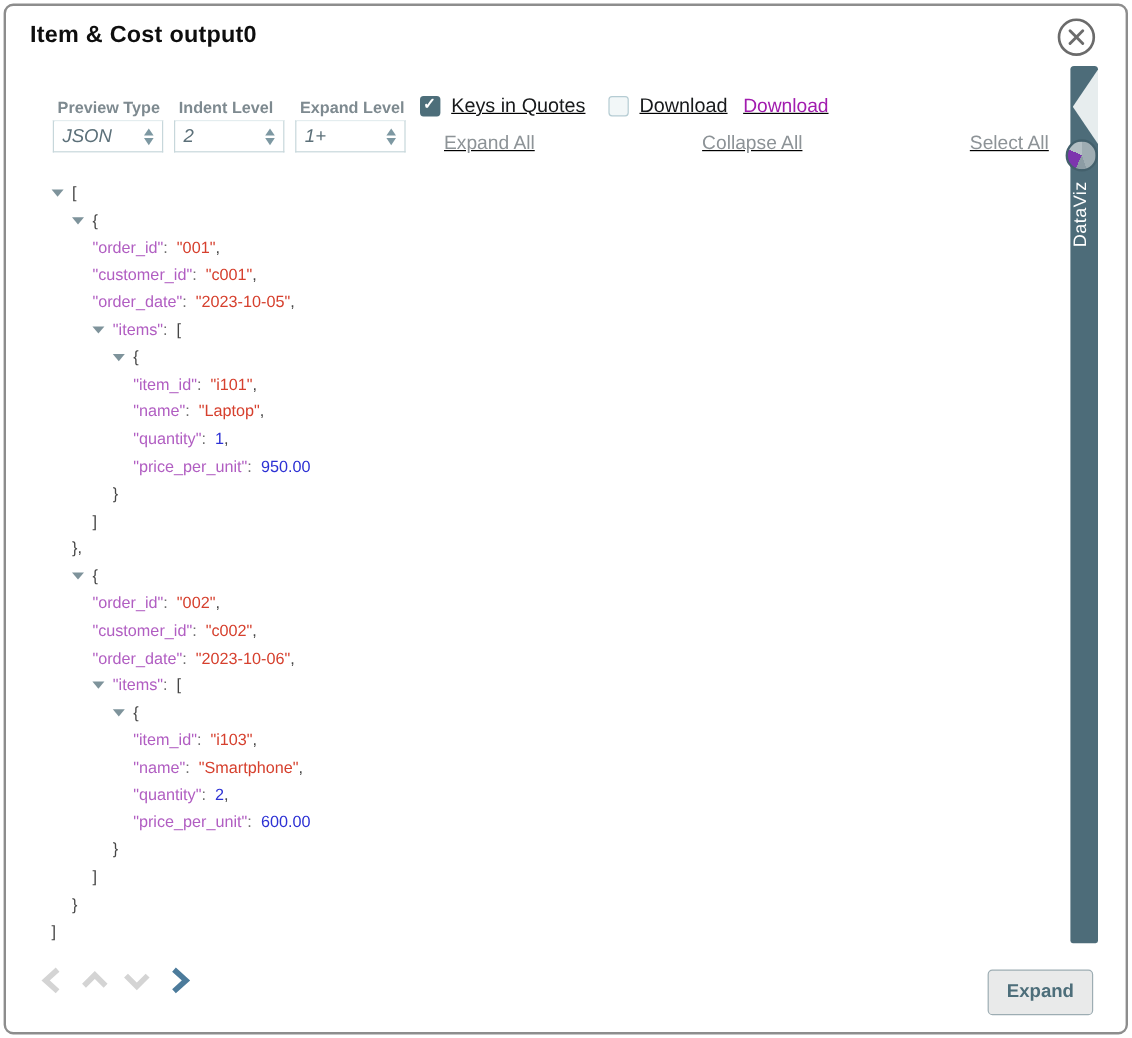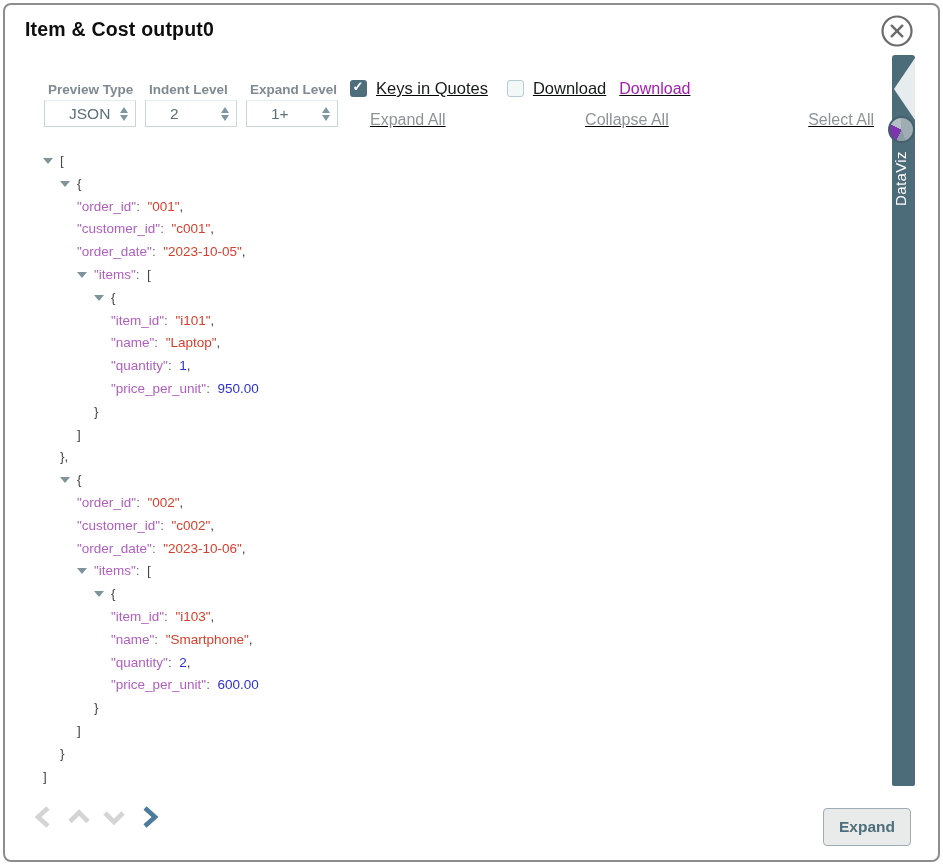--- a/index.html
+++ b/index.html
@@ -17,21 +17,21 @@
   }
 
   .close-x { position:absolute; left:875px; top:9px; width:34px; height:34px; cursor:pointer; }
 
   
   .selects { position:absolute; left:39px; top:77px; display:flex; gap:9px; }
   .sel-group { display:flex; flex-direction:column; }
   .sel-label { font-size:13.5px; font-weight:700; color:#7e8a90; margin-bottom:3px; padding-left:4px; }
   .sel-box {
     width:92px; height:27px; display:flex; align-items:center; justify-content:space-between;
-    border:1px solid #c7d7db; border-top:1px solid #e4edef; padding:0 7px 0 24px; background:#fff;
+    border:1px solid #c7d7db; border-top:1px solid #e4edef; padding:0 7px 0 7px; background:#fff;font-style:italic;
   }
   .sel-value { font-size:15.5px; color:#5c7079; }
   .spinner { display:flex; flex-direction:column; align-items:center; gap:2px; }
   .spin-up { width:0; height:0; border-left:4.5px solid transparent; border-right:4.5px solid transparent; border-bottom:6px solid #7d98a2; }
   .spin-down { width:0; height:0; border-left:4.5px solid transparent; border-right:4.5px solid transparent; border-top:6px solid #7d98a2; }
 
   
   .right-controls { position:absolute; left:345px; top:74px; width:524px;text-decoration:underline; }
   .cb-row { display:flex; align-items:center; gap:19px; }
   .cb-item { display:flex; align-items:center; gap:9px; }

